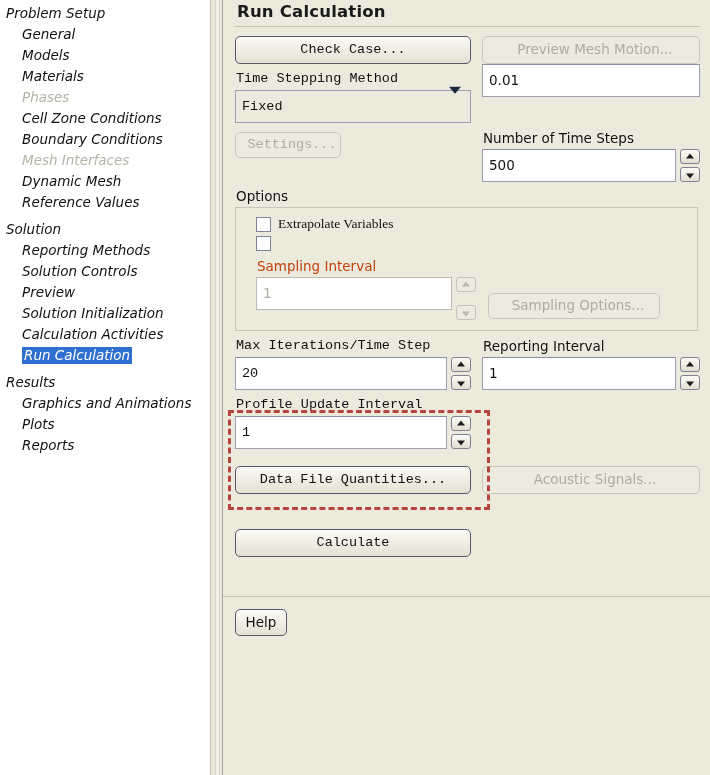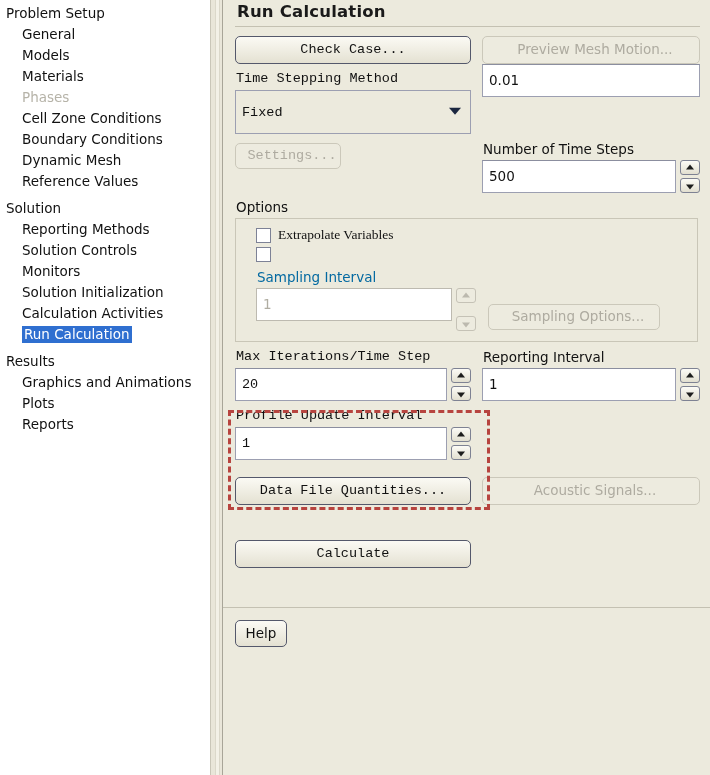--- a/index.html
+++ b/index.html
@@ -17,20 +17,21 @@
   .app { display: flex; width: 710px; height: 775px; }
 
   
   .sidebar {
     width: 219px;
     height: 720px;
     background: #ffffff;
     box-sizing: border-box;
     padding: 3px 4px 0 0;
     position: relative;
+    font-style: italic;
   }
   .tree-group {
     padding: 2px 0 2px 6px;
     font-size: 13.5px;
     line-height: 17px;
     color: #111;
     white-space: nowrap;
   }
   .tree-item {
     padding: 2px 0 2px 22px;
@@ -126,21 +127,21 @@
   }
 
   
   .lbl {
     font-size: 13.5px;
     color: #111;
     line-height: 18px;
     padding: 6px 0 2px 1px;
     white-space: nowrap;
   }
-  .lbl.disabled { color: #0369a1; }
+  .lbl.disabled { color: #c2410c; }
 
   .field {
     box-sizing: border-box;
     width: 100%;
     height: 33px;
     background: #ffffff;
     border: 1px solid #9c9fb1;
     border-top-color: #8b8e9f;
     padding: 0 6px;
     font-size: 13.5px;
@@ -190,25 +191,25 @@
     border-top: 5px solid #1d1d1d;
     margin-top: 1px;
   }
   .spin-btn.up.disabled::after { border-bottom-color: #bcb9ae; }
   .spin-btn.down.disabled::after { border-top-color: #bcb9ae; }
 
   
   .combo {
     box-sizing: border-box;
     width: 100%;
-    height: 44px;
+    height: 33px;
     background: #eceadd;
     border: 1px solid #9c9fb1;
     display: flex;
-    align-items: center;
+    align-items: flex-start;
     cursor: pointer;
   }
   .combo .val {
     flex: 1;
     line-height: 31px;
     padding: 0 6px;
     font-size: 13.5px;
     color: #111;
   }
   .combo .arrow {
@@ -274,29 +275,30 @@
 
   <div class="sidebar">
 
     <div class="tree-group">Problem Setup</div>
     <div class="tree-item"><span>General</span></div>
     <div class="tree-item"><span>Models</span></div>
     <div class="tree-item"><span>Materials</span></div>
     <div class="tree-item disabled"><span>Phases</span></div>
     <div class="tree-item"><span>Cell Zone Conditions</span></div>
     <div class="tree-item"><span>Boundary Conditions</span></div>
+    <div class="tree-item disabled"><span>Mesh Interfaces</span></div>
     <div class="tree-item"><span>Dynamic Mesh</span></div>
     <div class="tree-item"><span>Reference Values</span></div>
 
     <div class="group-gap"></div>
 
     <div class="tree-group">Solution</div>
     <div class="tree-item"><span>Reporting Methods</span></div>
     <div class="tree-item"><span>Solution Controls</span></div>
-    <div class="tree-item"><span>Monitors</span></div>
+    <div class="tree-item"><span>Preview</span></div>
     <div class="tree-item"><span>Solution Initialization</span></div>
     <div class="tree-item"><span>Calculation Activities</span></div>
     <div class="tree-item"><span class="sel">Run Calculation</span></div>
 
     <div class="group-gap"></div>
 
     <div class="tree-group">Results</div>
     <div class="tree-item"><span>Graphics and Animations</span></div>
     <div class="tree-item"><span>Plots</span></div>
     <div class="tree-item"><span>Reports</span></div>

